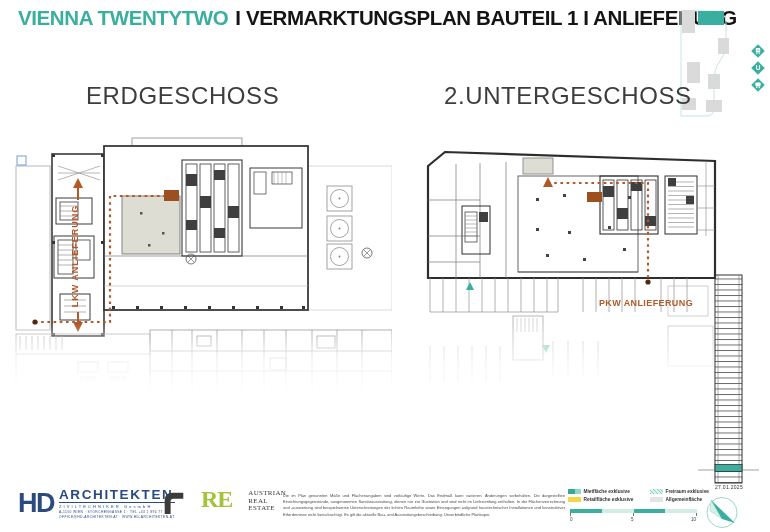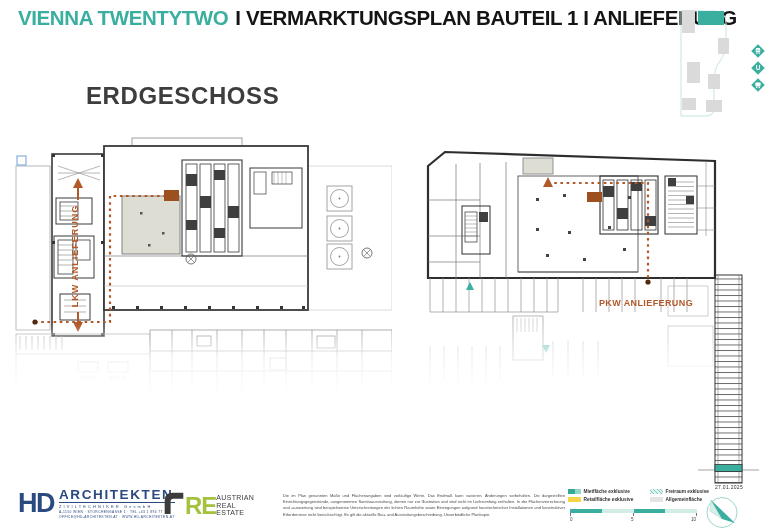--- a/index.html
+++ b/index.html
@@ -7,34 +7,34 @@
         font-family:"Liberation Sans",sans-serif;color:#1a1a1a;}
   .abs{position:absolute;}
 
   
   .header{position:absolute;left:18px;top:6px;font-size:20.5px;font-weight:800;
           letter-spacing:-0.4px;white-space:nowrap;}
   .brand{color:#3aafa0;margin-top:8px;}
   .title-rest{color:#141414;margin-left:7px;}
 
   
-  .plan-title{position:absolute;font-size:24px;font-weight:700;color:#3d3d3d;letter-spacing:0.6px;}
+  .plan-title{position:absolute;font-size:24px;font-weight:400;color:#3d3d3d;letter-spacing:0.6px;}
 
   
   .transit{position:absolute;left:751px;top:44px;display:flex;flex-direction:column;gap:3px;}
 
   
   .hd-logo{position:absolute;left:18px;top:488px;display:flex;gap:5px;align-items:center;}
   .hd-mark{font-size:27px;font-weight:800;color:#2b4a80;line-height:0.85;letter-spacing:-1.5px;}
   .hd-name{font-size:13.5px;font-weight:700;color:#2b4a80;letter-spacing:1.6px;
            border-bottom:1.3px solid #2b4a80;line-height:1.05;}
   .hd-sub{font-size:4px;color:#2b4a80;letter-spacing:2.1px;margin-top:1px;}
   .hd-addr{font-size:3.3px;color:#2b4a80;letter-spacing:0.4px;margin-top:1px;line-height:1.4;}
 
-  .are-logo{position:absolute;left:163px;top:489px;display:flex;gap:0;align-items:flex-end;}
+  .are-logo{position:absolute;left:163px;top:489px;display:flex;gap:16px;align-items:flex-start;font-family:Liberation Serif, serif;}
   .are-re{font-size:24px;font-weight:800;color:#a5c23d;line-height:0.9;letter-spacing:-1px;}
   .are-text{font-size:7px;color:#3a3a3a;line-height:1.1;letter-spacing:0.3px;margin-top:1px;font-weight:500;}
 
   .disclaimer{position:absolute;left:283px;top:493px;width:282px;font-size:4px;line-height:1.55;
               color:#4a4a4a;text-align:justify;}
 
   
   .legend{position:absolute;left:568px;top:489px;display:grid;
           grid-template-columns:80px 72px;row-gap:3px;column-gap:2px;font-size:4.8px;color:#333;}
   .lg-item{display:flex;align-items:center;gap:2.5px;font-weight:700;}
@@ -92,20 +92,21 @@
     </svg>
     <svg width="14" height="14">
       <rect x="2.2" y="2.2" width="9.6" height="9.6" fill="#3aafa0" transform="rotate(45 7 7)"></rect>
       <rect x="4.4" y="4.4" width="5.2" height="4" rx="0.8" fill="#fff"></rect>
       <circle cx="5.7" cy="9.4" r="0.75" fill="#fff"></circle>
         <circle cx="8.3" cy="9.4" r="0.75" fill="#fff"></circle>
     </svg>
   </div>
 
   <div class="plan-title" style="left:86px;top:82px">ERDGESCHOSS</div>
+  <div class="plan-title" style="left:444px;top:82px">2.UNTERGESCHOSS</div>
 
   <svg class="abs" style="left:12px;top:136px" width="380" height="270" viewBox="0 0 380 270">
     <defs>
       <linearGradient id="fadeL" x1="0" y1="0" x2="0" y2="1">
         <stop offset="0" stop-color="#fff" stop-opacity="0"></stop>
         <stop offset="0.4" stop-color="#fff" stop-opacity="0.78"></stop>
         <stop offset="0.8" stop-color="#fff" stop-opacity="0.98"></stop>
         <stop offset="1" stop-color="#fff" stop-opacity="1"></stop>
       </linearGradient>
     </defs>

